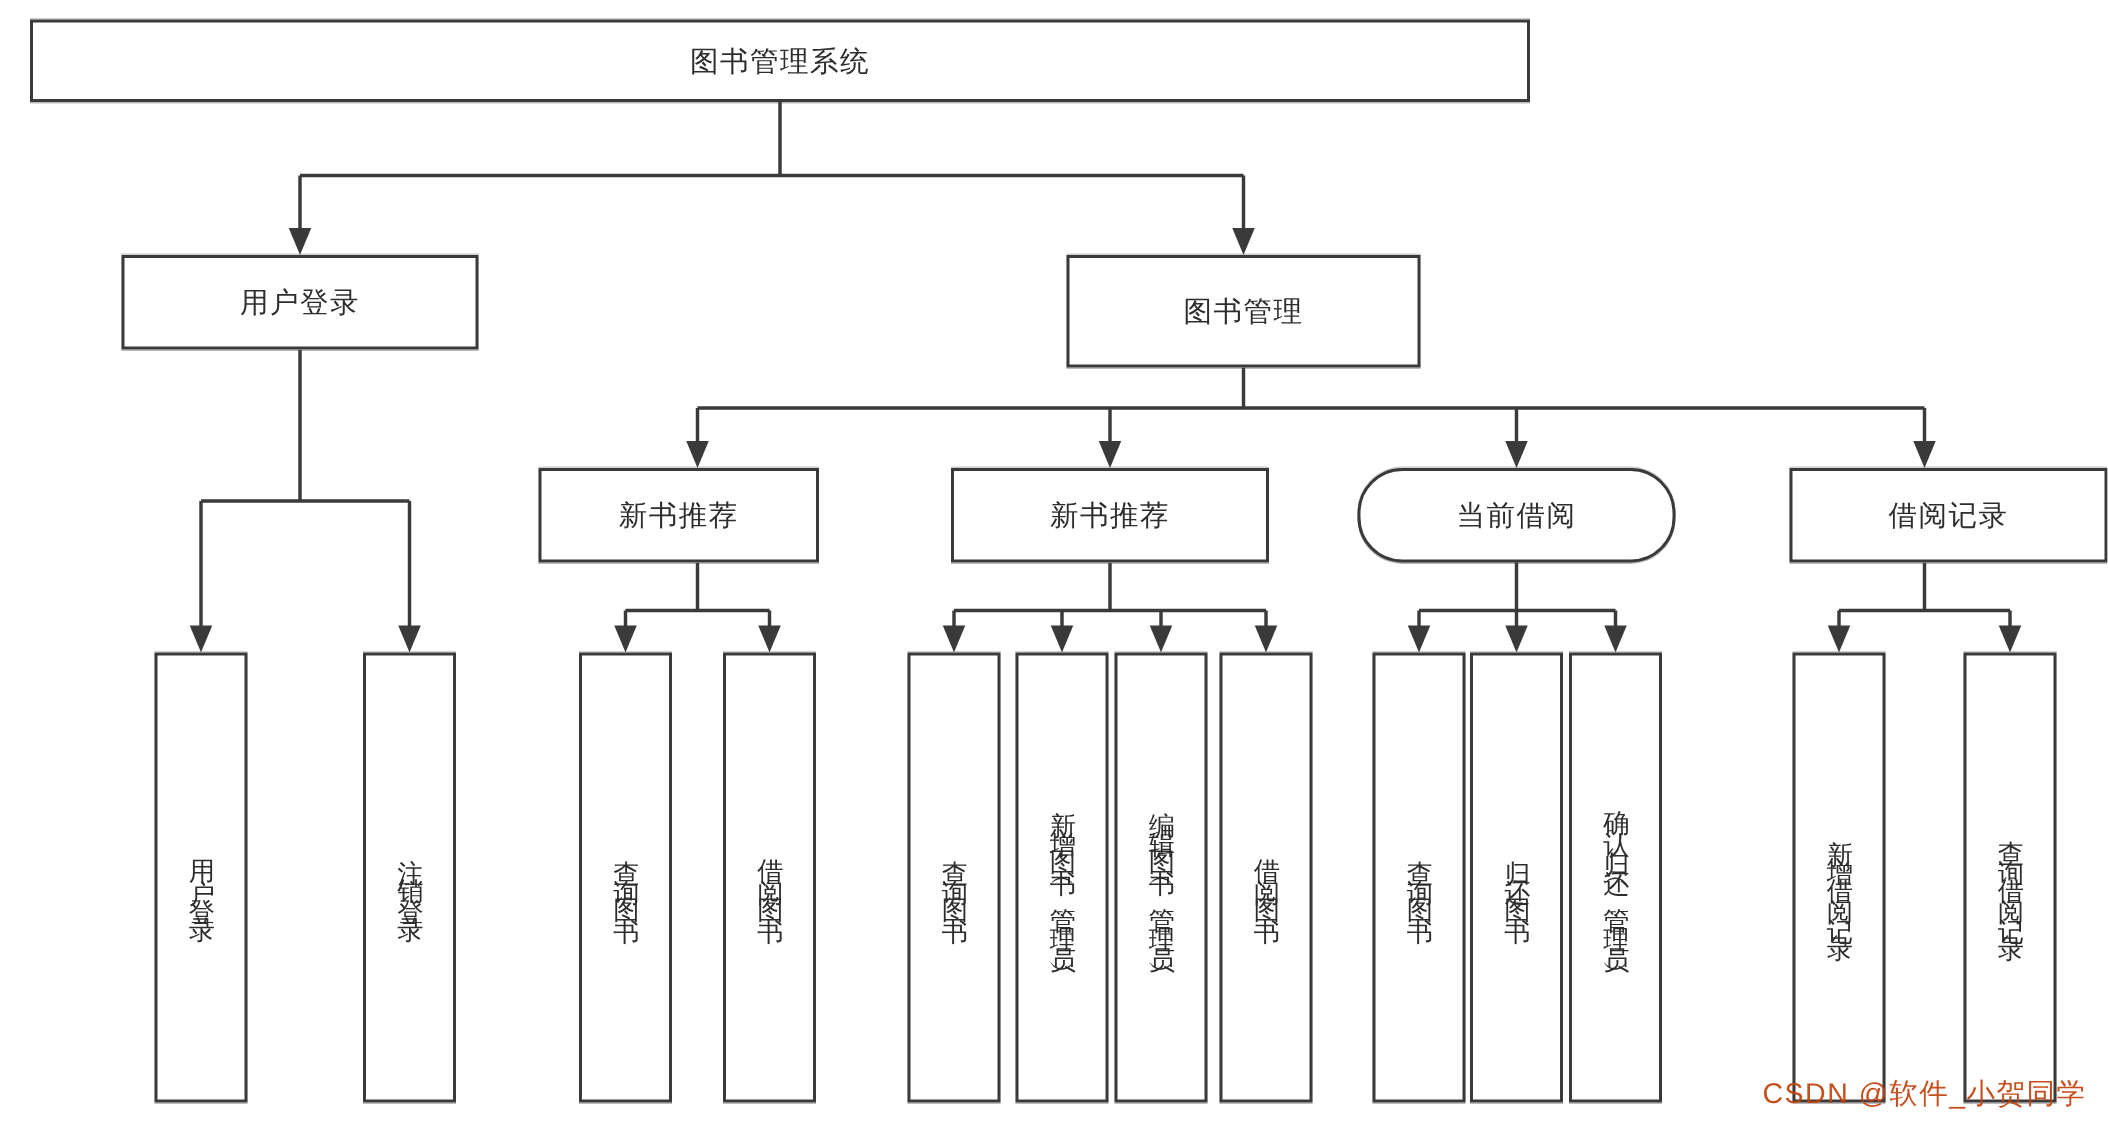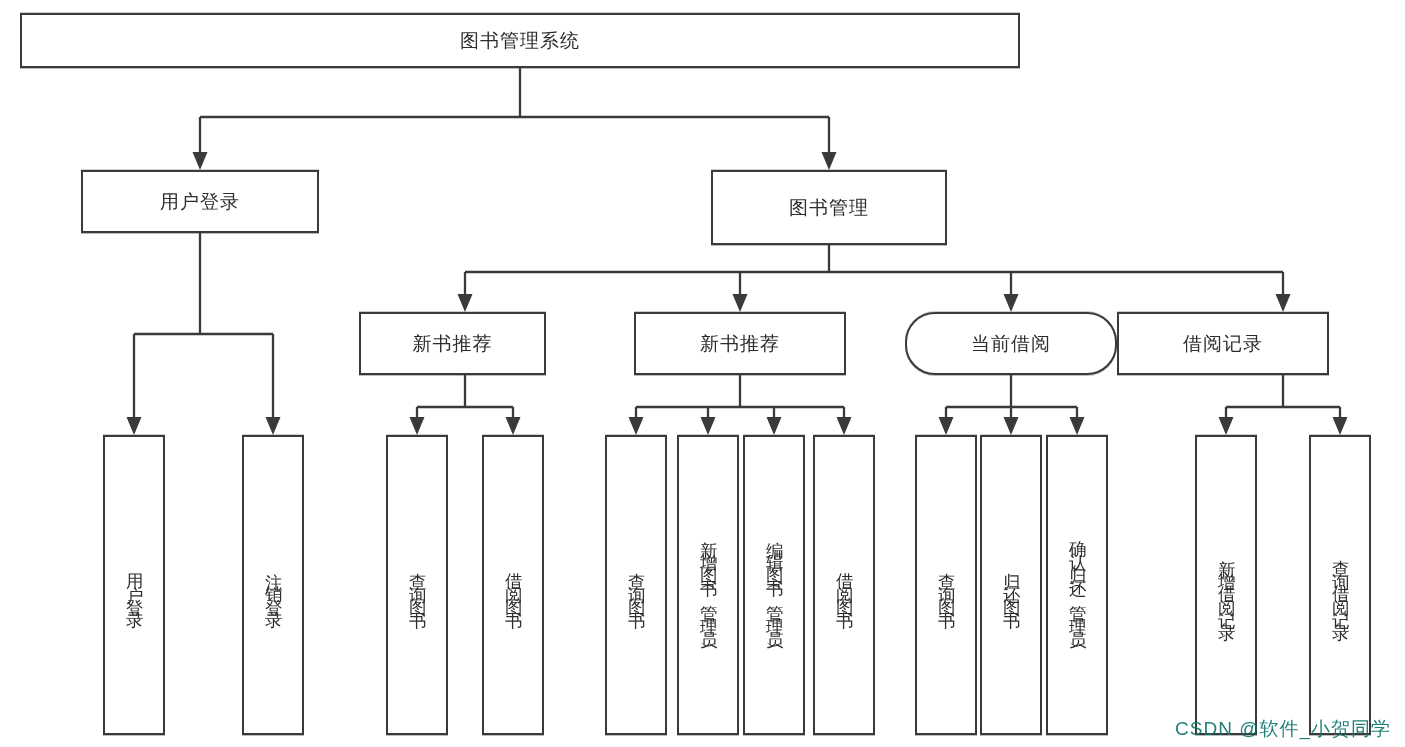--- a/index.html
+++ b/index.html
@@ -38,21 +38,21 @@
     letter-spacing: 13px;
     color: #2d2d2d;
     white-space: nowrap;
   }
   .watermark {
     position: absolute;
     top: 716px;
     right: 14px;
     z-index: 3;
     font-size: 19px;
-    color: #0f766e;
+    color: #c2410c;
     opacity: 0.92;
     letter-spacing: 1px;
     white-space: nowrap;
   }
 </style>
 </head>
 <body>
 
 <div id="stage">
 
@@ -135,21 +135,21 @@
 
   <div class="node h" style="left:359px; top:312px; width:187px; height:63px;">
     <span class="lbl">新书推荐</span>
   </div>
   <div class="node h" style="left:634px; top:312px; width:212px; height:63px;">
     <span class="lbl">新书推荐</span>
   </div>
   <div class="node h" style="left:905px; top:312px; width:212px; height:63px;border-radius:30px;">
     <span class="lbl">当前借阅</span>
   </div>
-  <div class="node h" style="left:1117px; top:312px; width:212px; height:63px;">
+  <div class="node h" style="left:1193px; top:312px; width:212px; height:63px;">
     <span class="lbl">借阅记录</span>
   </div>
 
   <div class="node v" style="left:103px; top:435px;">
     <span class="vlbl">用户登录</span>
   </div>
   <div class="node v" style="left:242px; top:435px;">
     <span class="vlbl">注销登录</span>
   </div>
 

